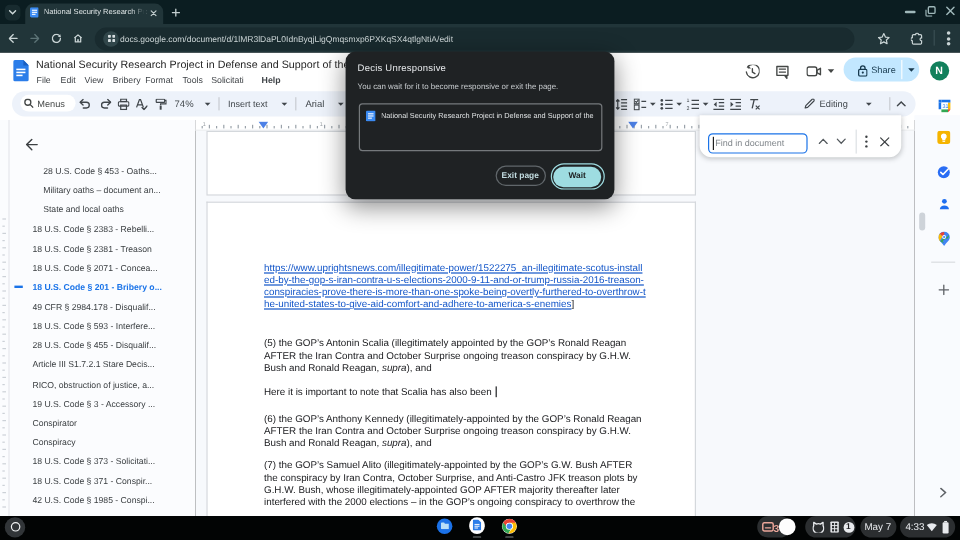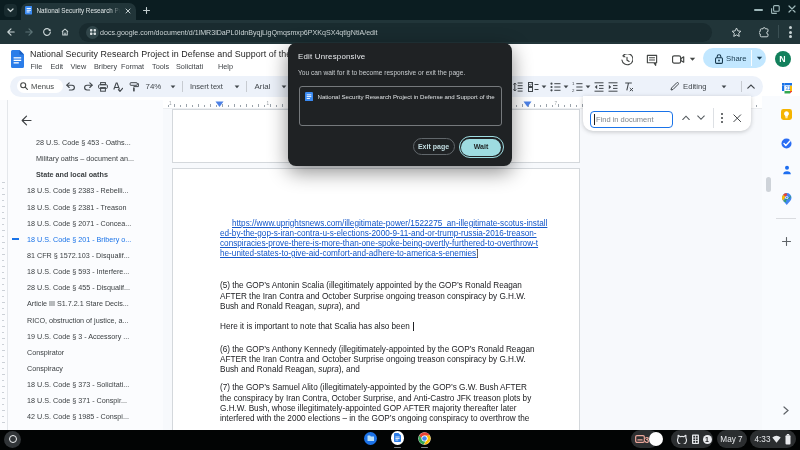--- a/index.html
+++ b/index.html
@@ -80,21 +80,21 @@
     <rect x="2.6" y="12.2" width="5.2" height="1.3" fill="#fff"></rect>
   </svg>
 <div class="a nw" style="left:30px;top:48.5px;width:400px;height:11px;font-size:8.9px;font-weight:500;color:#1f1f1f;letter-spacing:0.05px;">National Security Research Project in Defense and Support of the United States</div>
 <div class="a nw" style="left:30.5px;top:62px;width:50px;height:9px;font-size:7.3px;color:#3f4347;">File</div>
 <div class="a nw" style="left:50.5px;top:62px;width:50px;height:9px;font-size:7.3px;color:#3f4347;">Edit</div>
 <div class="a nw" style="left:70.5px;top:62px;width:50px;height:9px;font-size:7.3px;color:#3f4347;">View</div>
 <div class="a nw" style="left:94px;top:62px;width:50px;height:9px;font-size:7.3px;color:#3f4347;">Bribery</div>
 <div class="a nw" style="left:121px;top:62px;width:50px;height:9px;font-size:7.3px;color:#3f4347;">Format</div>
 <div class="a nw" style="left:152px;top:62px;width:50px;height:9px;font-size:7.3px;color:#3f4347;">Tools</div>
 <div class="a nw" style="left:176px;top:62px;width:50px;height:9px;font-size:7.3px;color:#3f4347;">Solicitati</div>
-<div class="a nw" style="left:218px;top:62px;width:50px;height:9px;font-size:7.3px;color:#3f4347;">Help</div>
+<div class="a nw" style="left:218px;top:62px;width:50px;height:9px;font-size:7.3px;color:#3f4347;font-weight:bold;">Help</div>
 <svg class="a" style="left:620.5px;top:53.5px" width="12" height="12" viewBox="0 0 13 13">
     <path d="M2.1 2.1A6 6 0 1 1 1 6.5" stroke="#444746" stroke-width="1.25" fill="none" stroke-linecap="round"></path>
     <path d="M2.4 0.5v2.9h2.9z" fill="#444746"></path>
     <path d="M6.5 3.6v3l2.3 1.4" stroke="#444746" stroke-width="1.25" fill="none" stroke-linecap="round"></path>
   </svg>
 <svg class="a" style="left:645.5px;top:53.5px" width="12" height="12" viewBox="0 0 13 13">
     <path d="M1.5 1.5h10v8h-3l2 2.8v-2.8h-9z" stroke="#444746" stroke-width="1.25" fill="none" stroke-linejoin="round"></path>
     <path d="M3.3 4h6.4M3.3 6.6h6.4" stroke="#444746" stroke-width="1.1"></path>
   </svg>
 <svg class="a" style="left:672px;top:54.5px" width="13.5" height="9.5" viewBox="0 0 15 10">
@@ -266,27 +266,27 @@
 <div class="a" style="left:1.5px;top:404px;width:2.5px;height:1px;background:#ccd1d7;"></div>
 <div class="a" style="left:1.5px;top:410px;width:3.5px;height:1px;background:#ccd1d7;"></div>
 <div class="a" style="left:1.5px;top:416px;width:2.5px;height:1px;background:#ccd1d7;"></div>
 <div class="a" style="left:1.5px;top:422px;width:3.5px;height:1px;background:#ccd1d7;"></div>
 <div class="a" style="left:7px;top:100px;width:1px;height:330px;background:#e4e7eb;"></div>
 <svg class="a" style="left:21px;top:115px" width="11" height="11" viewBox="0 0 11 11">
     <path d="M10 5.5H1.5M5.5 1.2L1.2 5.5l4.3 4.3" stroke="#3c4043" stroke-width="1.2" fill="none" stroke-linecap="round" stroke-linejoin="round"></path>
   </svg>
 <div class="a nw" style="left:36px;top:138.0px;width:130px;height:9px;font-size:7.2px;color:#3c4043;overflow:hidden;">28 U.S. Code § 453 - Oaths...</div>
 <div class="a nw" style="left:36px;top:154.1px;width:130px;height:9px;font-size:7.2px;color:#3c4043;overflow:hidden;">Military oaths – document an...</div>
-<div class="a nw" style="left:36px;top:170.3px;width:130px;height:9px;font-size:7.2px;color:#3c4043;overflow:hidden;font-weight:bold;">State and local oaths</div>
+<div class="a nw" style="left:36px;top:170.3px;width:130px;height:9px;font-size:7.2px;color:#3c4043;overflow:hidden;">State and local oaths</div>
 <div class="a nw" style="left:27px;top:186.4px;width:130px;height:9px;font-size:7.2px;color:#3c4043;overflow:hidden;">18 U.S. Code § 2383 - Rebelli...</div>
 <div class="a nw" style="left:27px;top:202.6px;width:130px;height:9px;font-size:7.2px;color:#3c4043;overflow:hidden;">18 U.S. Code § 2381 - Treason</div>
 <div class="a nw" style="left:27px;top:218.7px;width:130px;height:9px;font-size:7.2px;color:#3c4043;overflow:hidden;">18 U.S. Code § 2071 - Concea...</div>
 <div class="a" style="left:12px;top:238.3px;width:7px;height:1.6px;background:#1a73e8;"></div>
-<div class="a nw" style="left:27px;top:234.8px;width:130px;height:9px;font-size:7.2px;color:#1a73e8;overflow:hidden;">18 U.S. Code § 201 - Bribery o...</div>
-<div class="a nw" style="left:27px;top:251.0px;width:130px;height:9px;font-size:7.2px;color:#3c4043;overflow:hidden;">81 CFR § 1572.103 - Disqualif...</div>
+<div class="a nw" style="left:27px;top:234.8px;width:130px;height:9px;font-size:7.2px;color:#1a73e8;overflow:hidden;font-weight:bold;">18 U.S. Code § 201 - Bribery o...</div>
+<div class="a nw" style="left:27px;top:251.0px;width:130px;height:9px;font-size:7.2px;color:#3c4043;overflow:hidden;">49 CFR § 2984.178 - Disqualif...</div>
 <div class="a nw" style="left:27px;top:267.1px;width:130px;height:9px;font-size:7.2px;color:#3c4043;overflow:hidden;">18 U.S. Code § 593 - Interfere...</div>
 <div class="a nw" style="left:27px;top:283.3px;width:130px;height:9px;font-size:7.2px;color:#3c4043;overflow:hidden;">28 U.S. Code § 455 - Disqualif...</div>
 <div class="a nw" style="left:27px;top:299.4px;width:130px;height:9px;font-size:7.2px;color:#3c4043;overflow:hidden;">Article III S1.7.2.1 Stare Decis...</div>
 <div class="a nw" style="left:27px;top:315.5px;width:130px;height:9px;font-size:7.2px;color:#3c4043;overflow:hidden;">RICO, obstruction of justice, a...</div>
 <div class="a nw" style="left:27px;top:331.7px;width:130px;height:9px;font-size:7.2px;color:#3c4043;overflow:hidden;">19 U.S. Code § 3 - Accessory ...</div>
 <div class="a nw" style="left:27px;top:347.8px;width:130px;height:9px;font-size:7.2px;color:#3c4043;overflow:hidden;">Conspirator</div>
 <div class="a nw" style="left:27px;top:364.0px;width:130px;height:9px;font-size:7.2px;color:#3c4043;overflow:hidden;">Conspiracy</div>
 <div class="a nw" style="left:27px;top:380.1px;width:130px;height:9px;font-size:7.2px;color:#3c4043;overflow:hidden;">18 U.S. Code § 373 - Solicitati...</div>
 <div class="a nw" style="left:27px;top:396.2px;width:130px;height:9px;font-size:7.2px;color:#3c4043;overflow:hidden;">18 U.S. Code § 371 - Conspir...</div>
 <div class="a nw" style="left:27px;top:412.4px;width:130px;height:9px;font-size:7.2px;color:#3c4043;overflow:hidden;">42 U.S. Code § 1985 - Conspi...</div>
@@ -400,21 +400,21 @@
 <div class="a" style="left:506.5px;top:100.8px;width:6px;height:6px;font-size:4.6px;color:#9aa0a6;">6</div>
 <div class="a" style="left:554.5px;top:100.8px;width:6px;height:6px;font-size:4.6px;color:#9aa0a6;">7</div>
 <svg class="a" style="left:215px;top:101px" width="9" height="6.5" viewBox="0 0 9 6.5">
     <path d="M0.5 0.5h8L4.5 6z" fill="#4d81e6"></path>
   </svg>
 <svg class="a" style="left:522.5px;top:101px" width="9" height="6.5" viewBox="0 0 9 6.5">
     <path d="M0.5 0.5h8L4.5 6z" fill="#4d81e6"></path>
   </svg>
 <div class="a" style="left:172px;top:109px;width:408px;height:54px;background:#fff;border:1px solid #d4d8dc;"></div>
 <div class="a" style="left:172px;top:168px;width:408px;height:262px;background:#fff;border:1px solid #d4d8dc;border-bottom:none;"></div>
-<div class="a nw" style="left:220px;top:218.5px;height:10px;font-size:8.2px;color:#1356c9;text-decoration:underline;margin-left:12px;">https://www.uprightsnews.com/illegitimate-power/1522275_an-illegitimate-scotus-install</div>
+<div class="a nw" style="left:220px;top:218.5px;height:10px;font-size:8.2px;color:#1356c9;text-decoration:underline;">https://www.uprightsnews.com/illegitimate-power/1522275_an-illegitimate-scotus-install</div>
 <div class="a nw" style="left:220px;top:228.7px;height:10px;font-size:8.2px;color:#1356c9;text-decoration:underline;">ed-by-the-gop-s-iran-contra-u-s-elections-2000-9-11-and-or-trump-russia-2016-treason-</div>
 <div class="a nw" style="left:220px;top:238.9px;height:10px;font-size:8.2px;color:#1356c9;text-decoration:underline;">conspiracies-prove-there-is-more-than-one-spoke-being-overtly-furthered-to-overthrow-t</div>
 <div class="a nw" style="left:220px;top:249.1px;height:10px;font-size:8.2px;color:#1356c9;text-decoration:underline;">he-united-states-to-give-aid-comfort-and-adhere-to-america-s-enemies<span style="color:#202124;text-decoration:none;display:inline-block;">]</span></div>
 <div class="a nw" style="left:220px;top:281.3px;height:10px;font-size:8.2px;color:#202124;">(5) the GOP’s Antonin Scalia (illegitimately appointed by the GOP’s Ronald Reagan</div>
 <div class="a nw" style="left:220px;top:291.5px;height:10px;font-size:8.2px;color:#202124;">AFTER the Iran Contra and October Surprise ongoing treason conspiracy by G.H.W.</div>
 <div class="a nw" style="left:220px;top:301.7px;height:10px;font-size:8.2px;color:#202124;">Bush and Ronald Reagan, <i>supra</i>), and</div>
 <div class="a nw" style="left:220px;top:322.3px;height:10px;font-size:8.2px;color:#202124;">Here it is important to note that Scalia has also been&nbsp;</div>
 <div class="a nw" style="left:220px;top:344.6px;height:10px;font-size:8.2px;color:#202124;">(6) the GOP’s Anthony Kennedy (illegitimately-appointed by the GOP’s Ronald Reagan</div>
 <div class="a nw" style="left:220px;top:354.8px;height:10px;font-size:8.2px;color:#202124;">AFTER the Iran Contra and October Surprise ongoing treason conspiracy by G.H.W.</div>
 <div class="a nw" style="left:220px;top:365.0px;height:10px;font-size:8.2px;color:#202124;">Bush and Ronald Reagan, <i>supra</i>), and</div>
@@ -525,21 +525,21 @@
 <div class="a" style="left:749.5px;top:430px;width:46px;height:18px;border-radius:9px;background:#2b2e30;"></div>
 <div class="a" style="left:754.5px;top:435px;width:20px;height:9px;font-size:8.2px;color:#e8eaed;line-height:9px;">4:33</div>
 <svg class="a" style="left:771.5px;top:435px" width="9" height="8" viewBox="0 0 9 8">
     <path d="M0.3 2.5A6.5 6.5 0 0 1 8.7 2.5L4.5 7.8z" fill="#e8eaed"></path>
   </svg>
 <svg class="a" style="left:784.5px;top:433.5px" width="6" height="11" viewBox="0 0 6 11">
     <rect x="1.8" y="0" width="2.4" height="1.2" fill="#e8eaed"></rect>
     <rect x="0.5" y="1.2" width="5" height="9.3" rx="1" fill="#e8eaed"></rect>
   </svg>
 <div class="a" style="left:288px;top:42.5px;width:224px;height:123px;border-radius:8px;background:#1f2224;box-shadow:0 6px 20px rgba(0,0,0,0.45);"></div>
-<div class="a nw" style="left:298px;top:52px;width:200px;height:11px;font-size:7.9px;font-weight:500;color:#e8eaed;letter-spacing:0.2px;">Edit Unresponsive</div>
+<div class="a nw" style="left:298px;top:52px;width:200px;height:11px;font-size:7.9px;font-weight:500;color:#e8eaed;letter-spacing:0.2px;">Decis Unresponsive</div>
 <div class="a nw" style="left:298px;top:69px;width:210px;height:8px;font-size:6.6px;color:#c7cbce;">You can wait for it to become responsive or exit the page.</div>
 <div class="a" style="left:298.5px;top:86px;width:203.5px;height:39.5px;border:1px solid #75797c;border-radius:3px;"></div>
 <svg class="a" style="left:305px;top:91.5px" width="8" height="9.5" viewBox="0 0 8 9.5">
     <rect width="8" height="9.5" rx="1.2" fill="#3a8af2"></rect>
     <rect x="1.7" y="2.4" width="4.6" height="0.9" fill="#fff"></rect>
     <rect x="1.7" y="4.2" width="4.6" height="0.9" fill="#fff"></rect>
     <rect x="1.7" y="6" width="3.2" height="0.9" fill="#fff"></rect>
   </svg>
 <div class="a nw" style="left:317.5px;top:92.5px;width:178px;height:8px;font-size:6.1px;color:#dee1e3;overflow:hidden;">National Security Research Project in Defense and Support of the</div>
 <div class="a" style="left:412.5px;top:138px;width:42px;height:16.5px;border:1px solid #61676b;border-radius:9px;"></div>

